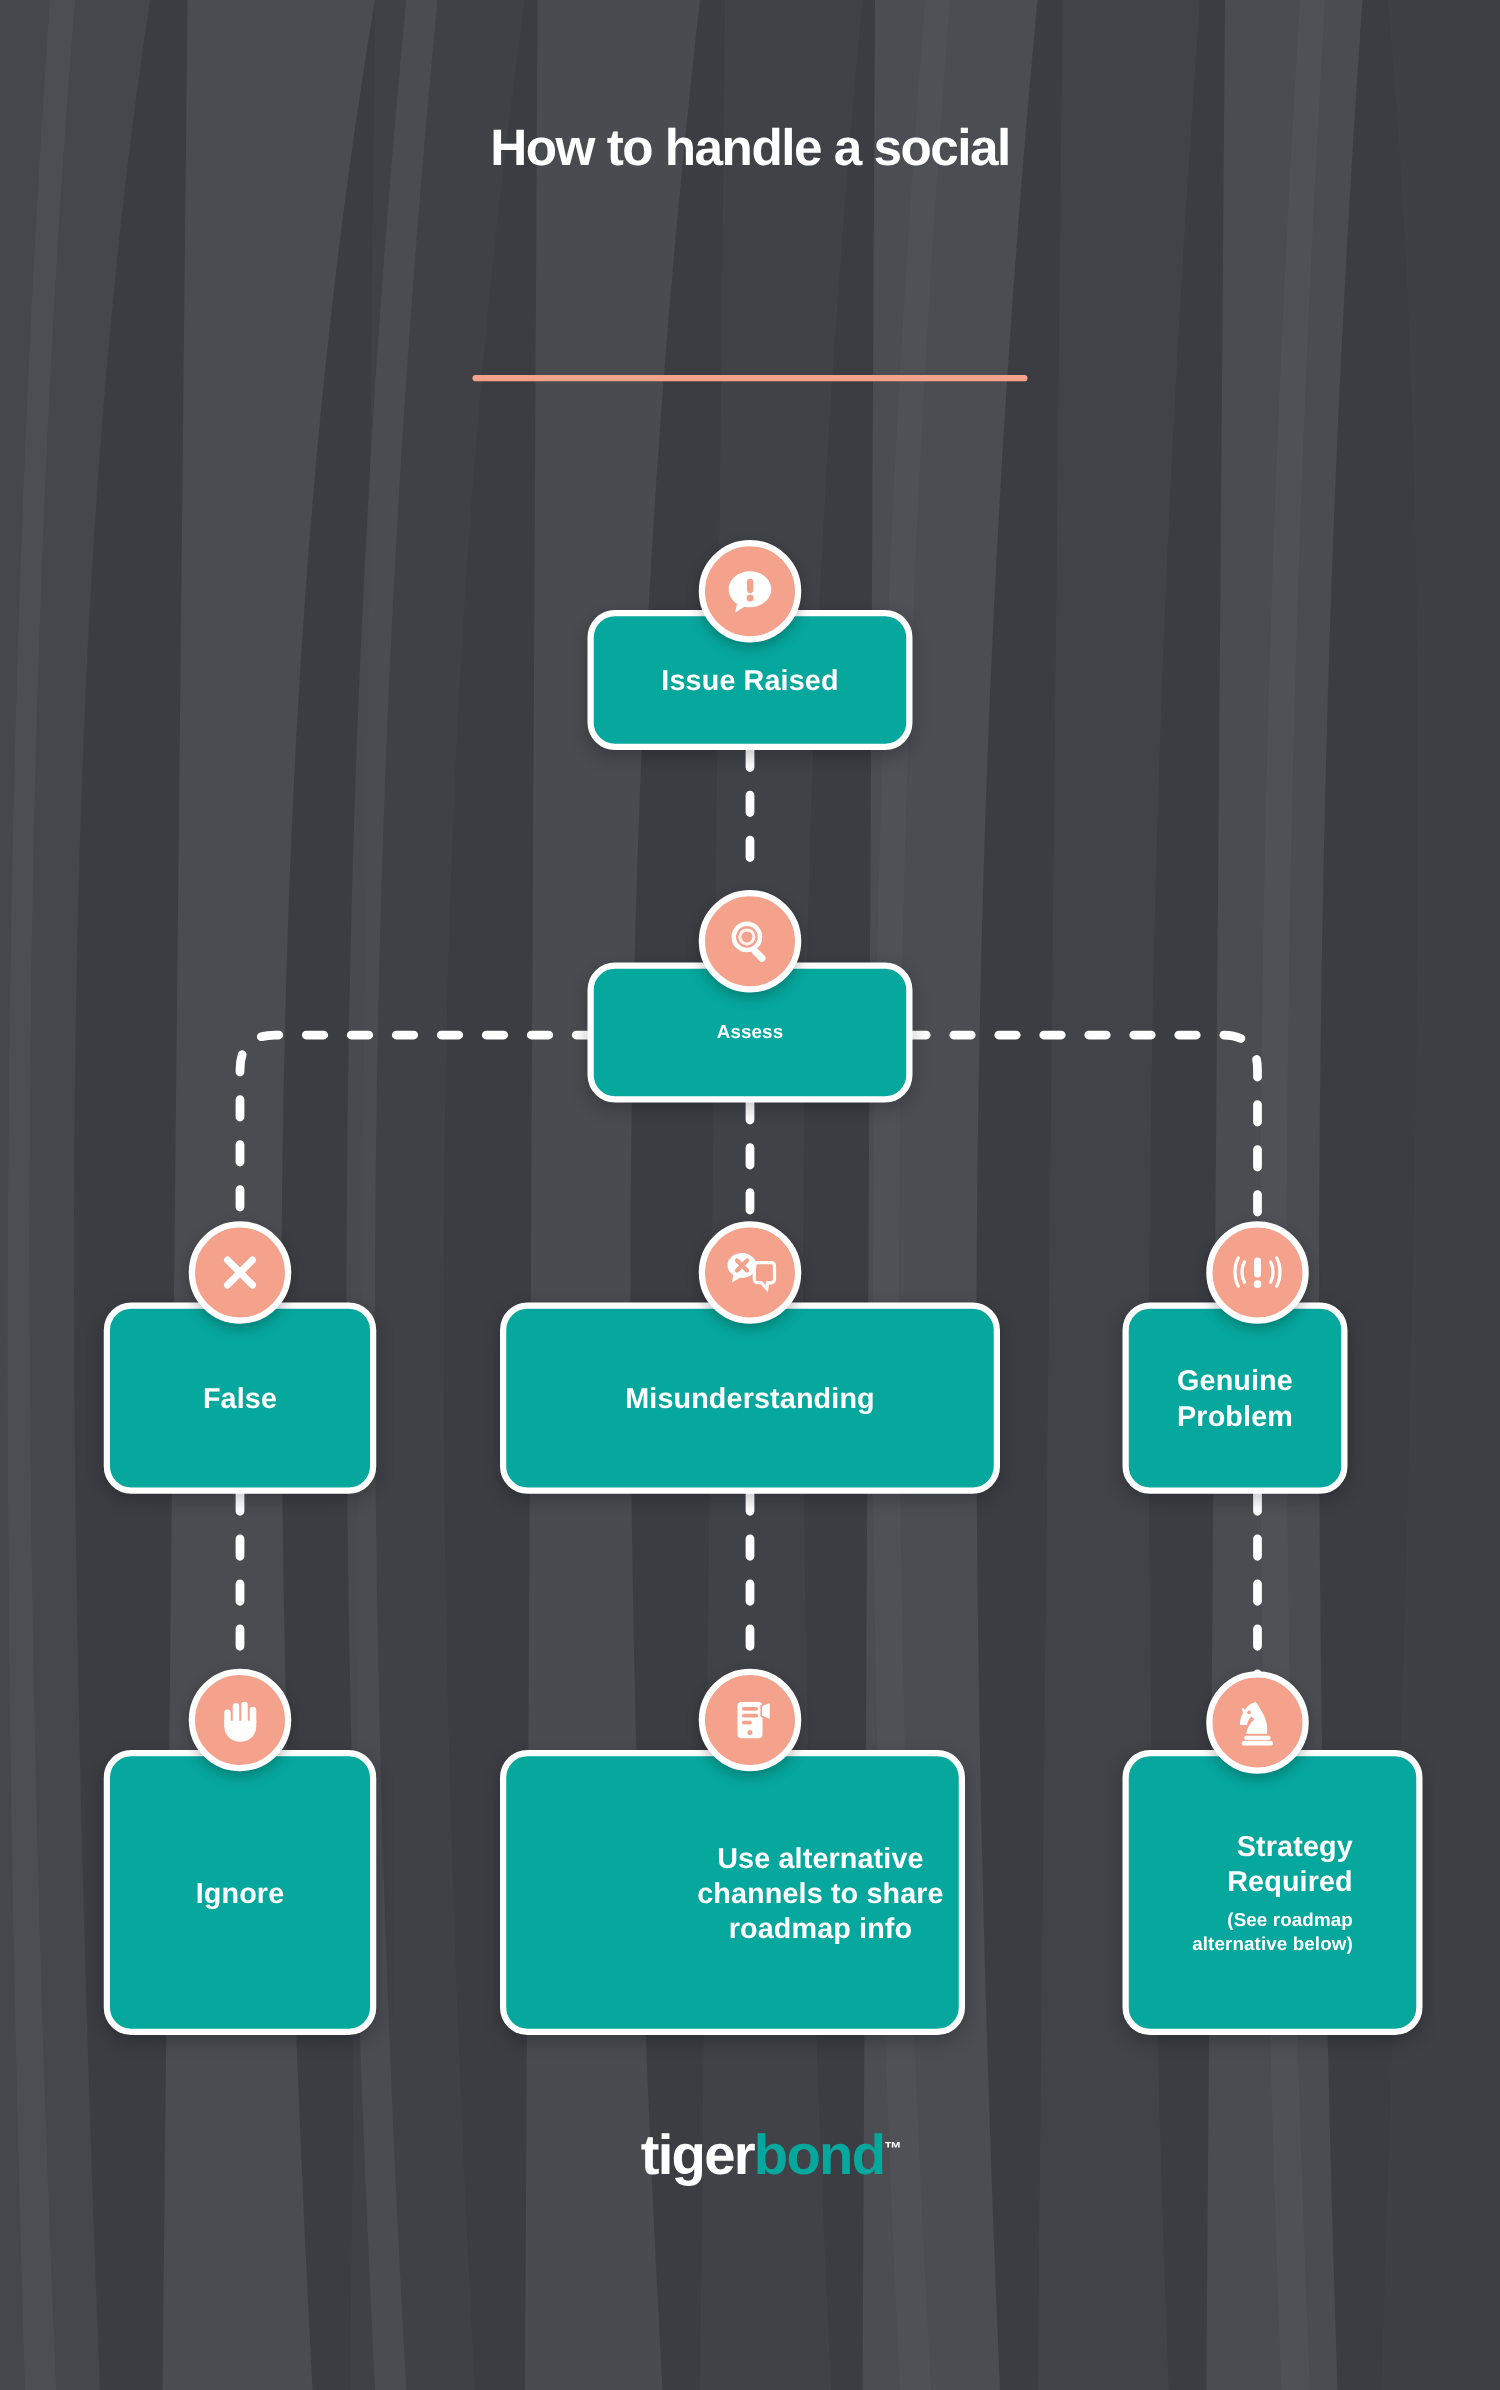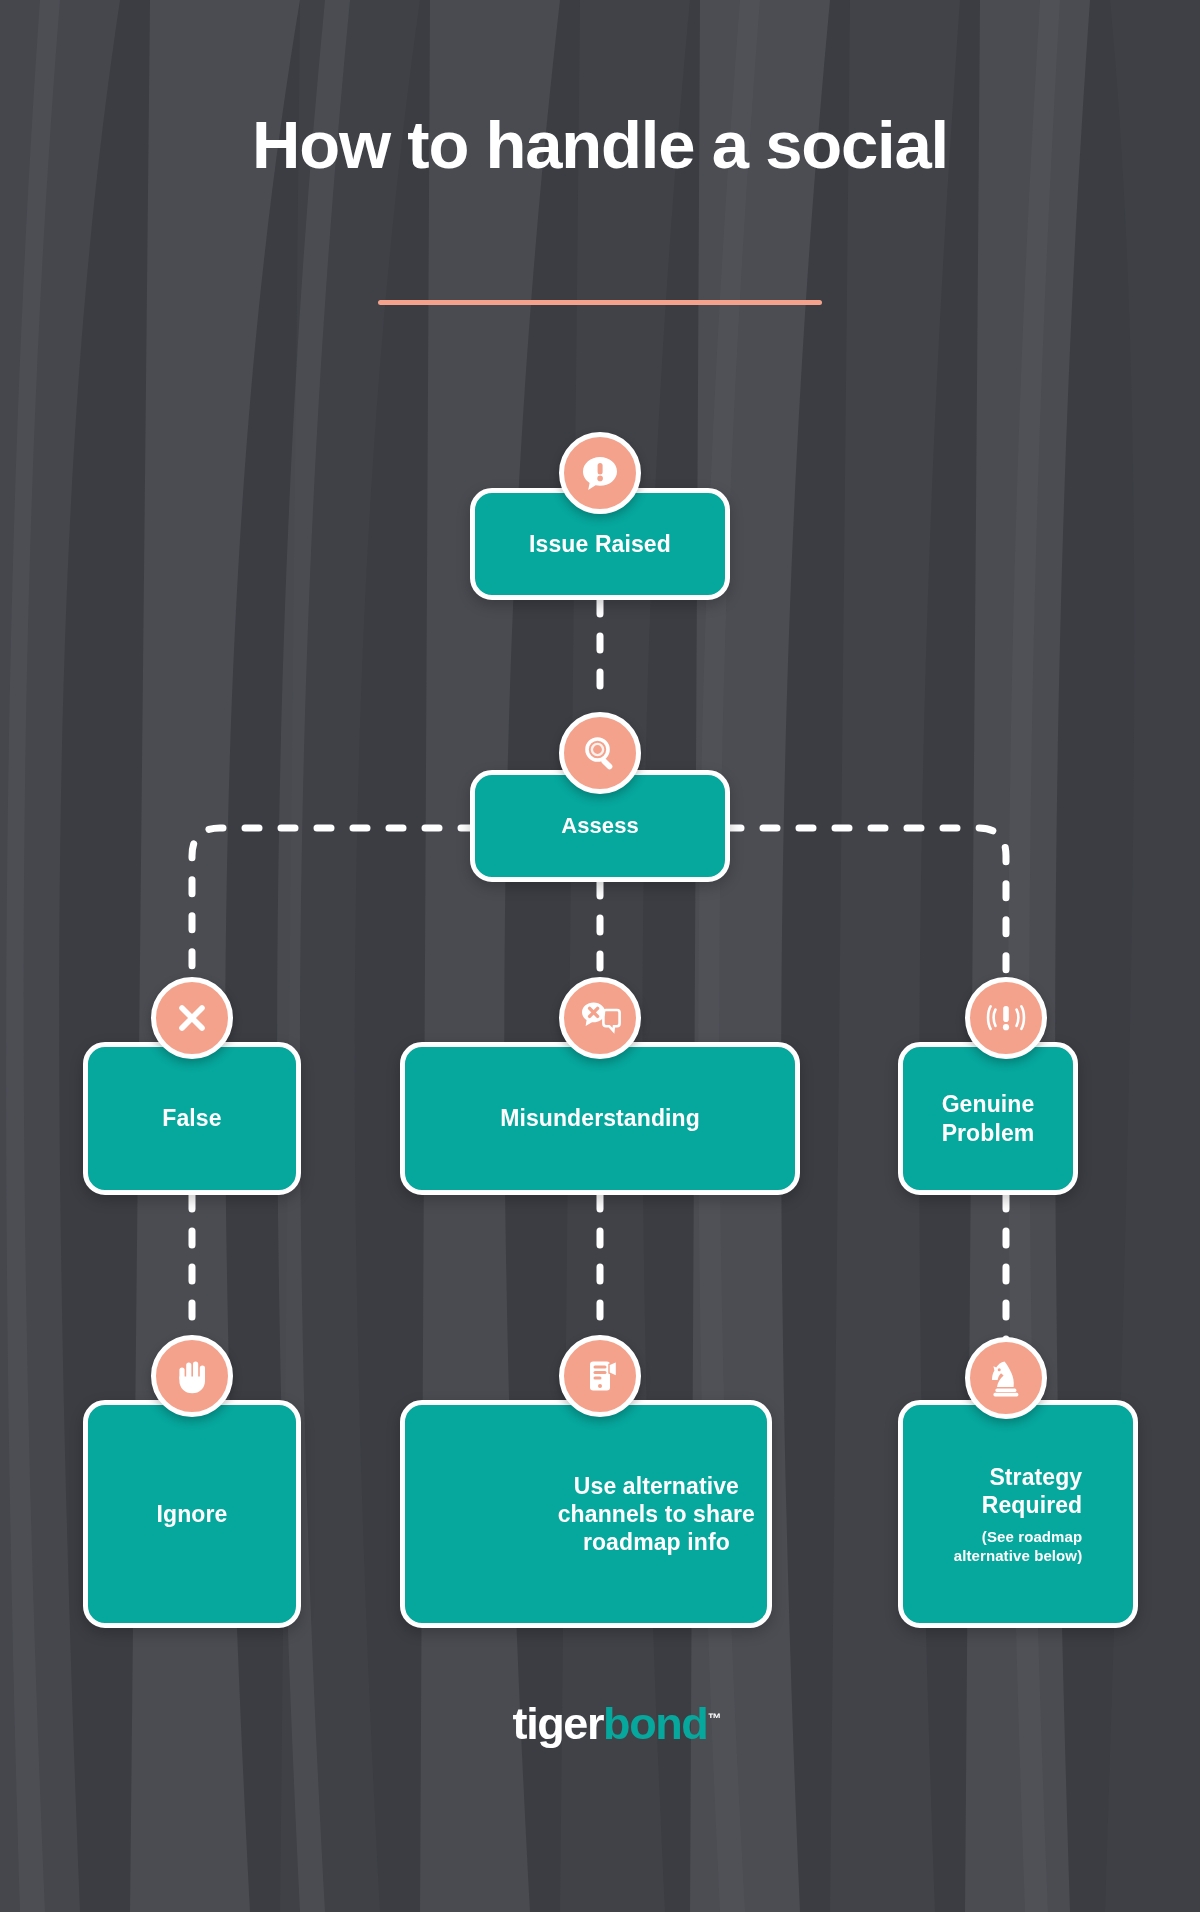--- a/index.html
+++ b/index.html
@@ -16,25 +16,24 @@
 
   
   #stage { position:absolute; inset:0; z-index:2; }
   #wires { position:absolute; inset:0; z-index:1; }
 
   
   .title-wrap { position:absolute; top:95px; left:0; width:1200px; text-align:center; }
   .title {
     font-family:"Liberation Sans", sans-serif;
     font-weight:bold;
-    font-size:67px;
+    font-size:41px;
     line-height:1.13;
     letter-spacing:-1.2px;
     color:#ffffff;
-    margin-top:12px;
   }
   .title-rule {
     position:absolute;
     top:300px; left:378px;
     width:444px; height:5px;
     background:#f4a28c;
     border-radius:3px;
   }
 
   
@@ -152,21 +151,21 @@
       <svg width="44" height="44" viewBox="0 0 44 44" aria-hidden="true">
         <path d="M22 6 C12.6 6 5 12.5 5 20.5 C5 25.2 7.6 29.3 11.6 31.9 L10.2 39 L17.6 34.3 C19 34.6 20.5 34.8 22 34.8 C31.4 34.8 39 28.4 39 20.4 C39 12.5 31.4 6 22 6 Z" fill="#ffffff"></path>
         <rect x="19.6" y="12" width="5" height="11.5" rx="2.5" fill="#f4a28c"></rect>
         <circle cx="22.1" cy="27.4" r="2.8" fill="#f4a28c"></circle>
       </svg>
     </div>
   </div>
 
   <div class="node">
     <div class="box" style="left:470px; top:770px; width:260px; height:112px;">
-      <span class="box-label" style="font-size:22px;">Assess</span>
+      <span class="box-label" style="font-size:15px;">Assess</span>
     </div>
     <div class="badge" style="left:559px; top:712px;">
       <svg width="44" height="44" viewBox="0 0 44 44" aria-hidden="true">
         <circle cx="19.5" cy="18.5" r="10.5" fill="none" stroke="#ffffff" stroke-width="3.6"></circle>
         <circle cx="19.5" cy="18.5" r="5.6" fill="none" stroke="#ffffff" stroke-width="2.4" opacity=".85"></circle>
         <rect x="26.2" y="26.2" width="13.2" height="5.6" rx="2.8" fill="#ffffff" transform="rotate(45 26.2 26.2)"></rect>
       </svg>
     </div>
   </div>
 

